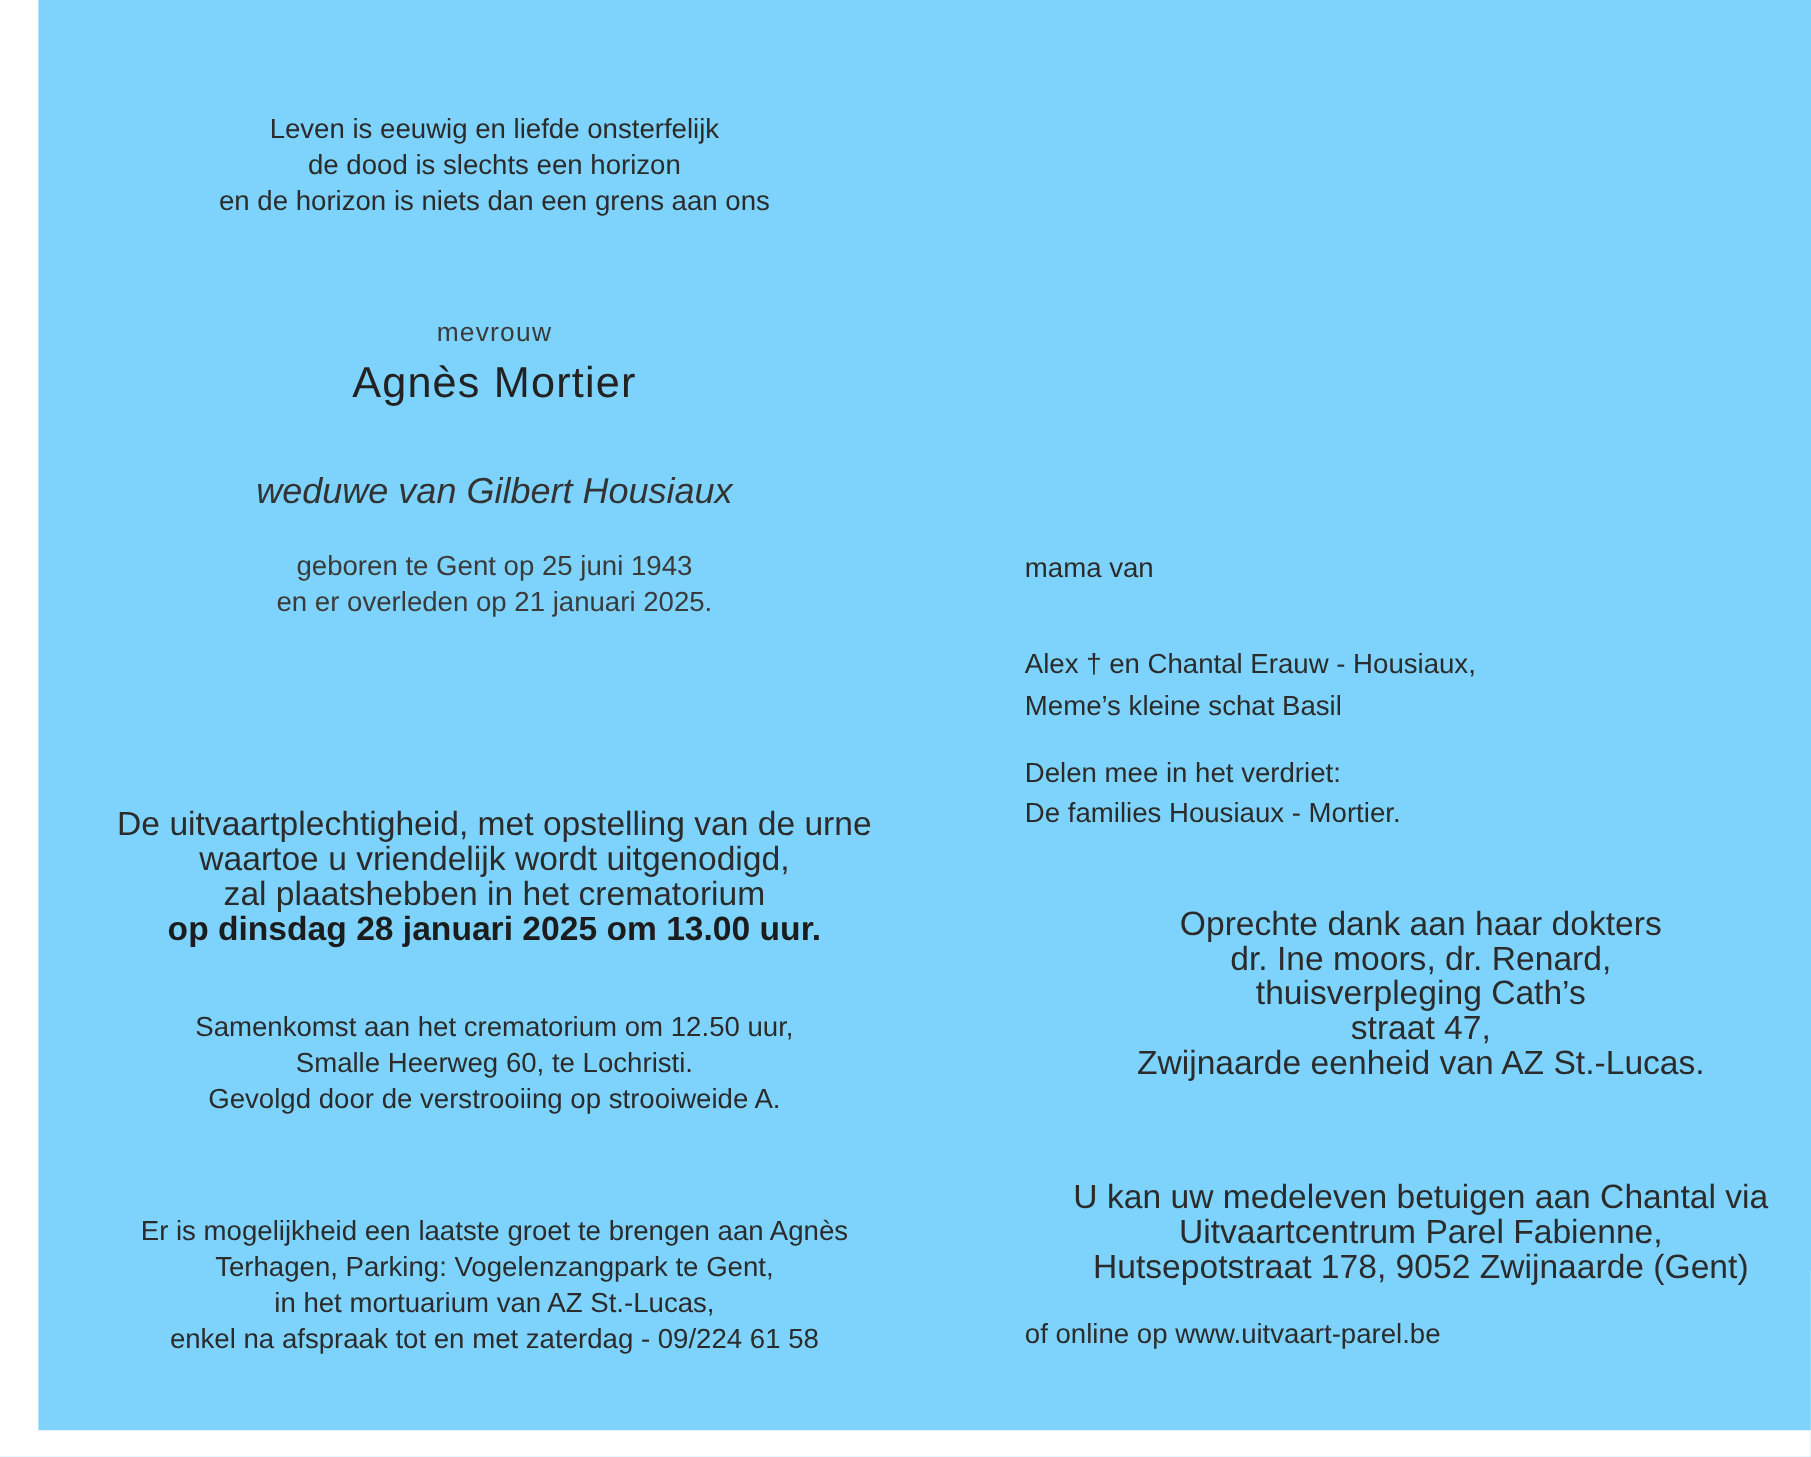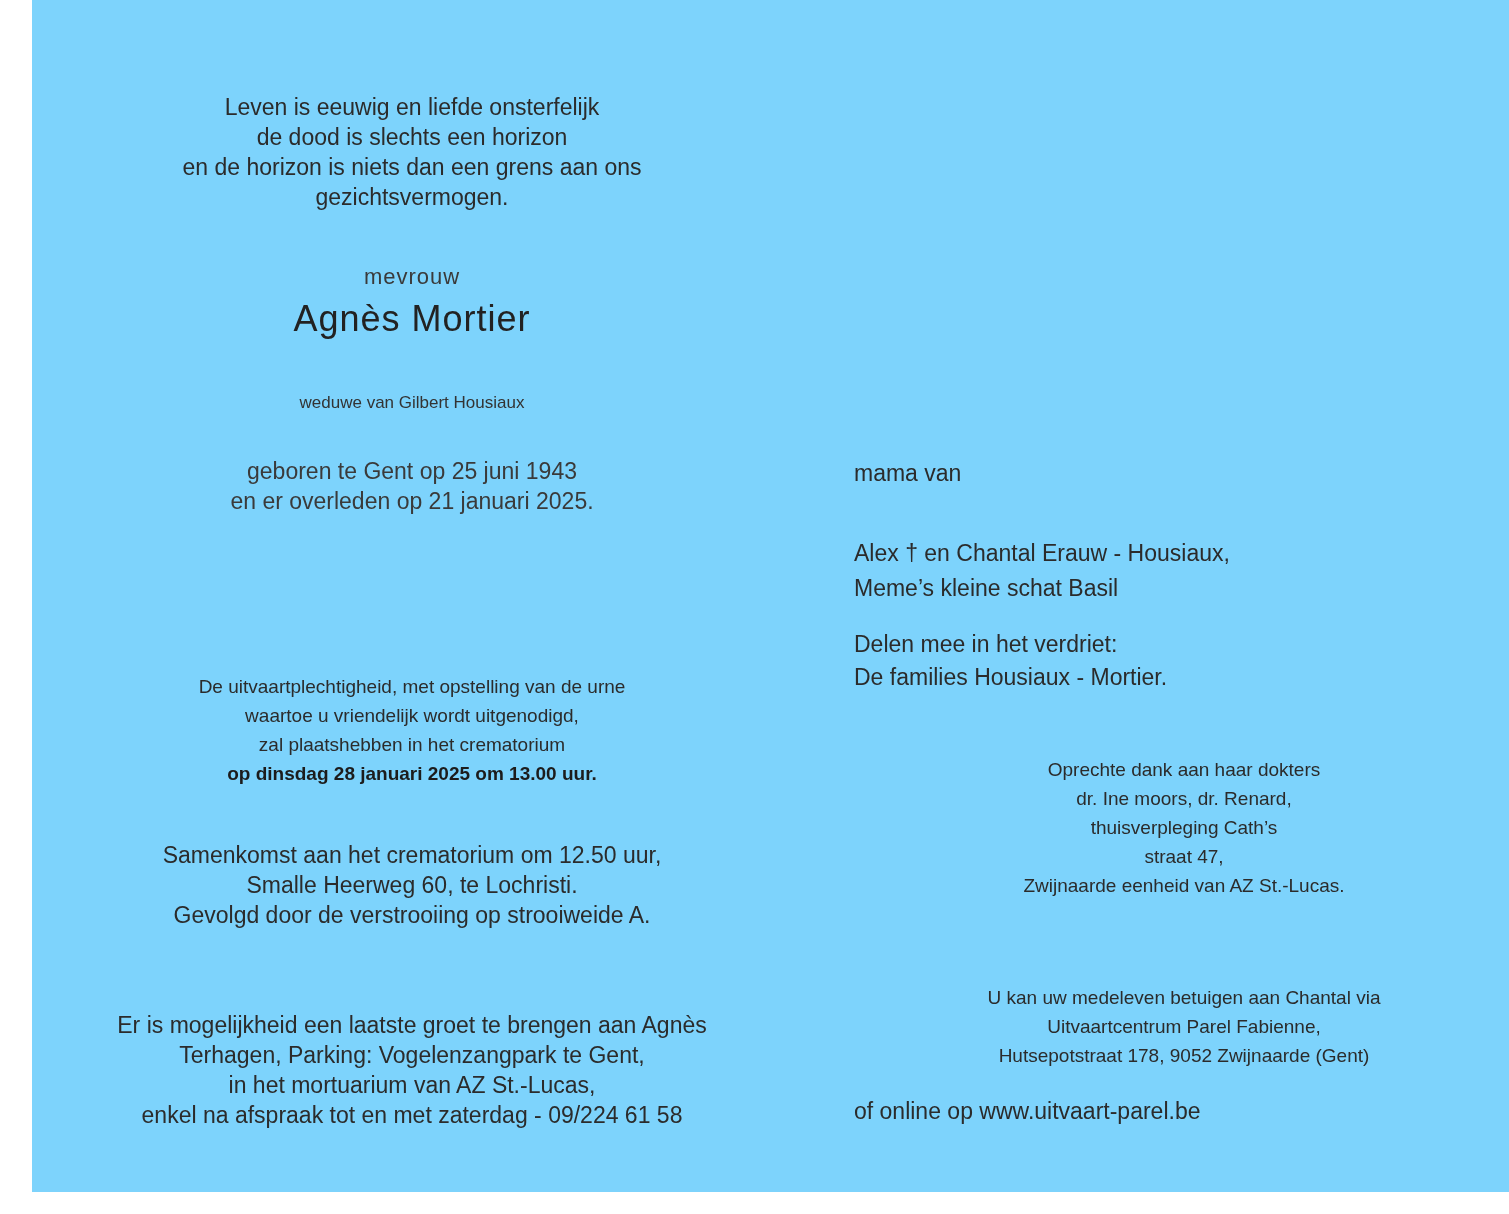--- a/index.html
+++ b/index.html
@@ -26,42 +26,43 @@
   .col-right-block {
     left: 822px;
     width: 660px;
     text-align: left;
   }
   .body-text {
     font-size: 23px;
     line-height: 30px;
   }
   .body-text-tight {
-    font-size: 19px;
+    font-size: 28px;
     line-height: 29px;
     text-align: center;
   }
   .poem { top: 92px; }
   .salutation {
     top: 264px;
     font-size: 22px;
     letter-spacing: 1px;
     color: #3a3a3a;
   }
   .deceased-name {
     top: 293px;
     font-size: 36px;
     line-height: 52px;
     letter-spacing: 1px;
     color: #222222;
   }
   .relation {
     top: 393px;
-    font-size: 17px;
+    font-size: 30px;
     color: #333333;
+    font-style: italic;
   }
   .life-dates { top: 456px; color: #3a3a3a; }
   .ceremony { top: 672px; }
   .ceremony .bold-line { font-weight: bold; color: #1c1c1c; }
   .gathering { top: 840px; }
   .last-greeting { top: 1010px; text-align: center; }
 
   .mama-van { top: 458px; }
   .children-line { top: 538px; }
   .grandchild-line { top: 573px; }
@@ -72,21 +73,20 @@
 </style>
 </head>
 <body>
 
 <div class="card">
 
   <div class="block col-left-block poem body-text">
     <div>Leven is eeuwig en liefde onsterfelijk</div>
     <div>de dood is slechts een horizon</div>
     <div>en de horizon is niets dan een grens aan ons</div>
-    <div>gezichtsvermogen.</div>
   </div>
 
   <div class="block col-left-block salutation">mevrouw</div>
 
   <div class="block col-left-block deceased-name">Agnès Mortier</div>
 
   <div class="block col-left-block relation">weduwe van Gilbert Housiaux</div>
 
   <div class="block col-left-block life-dates body-text">
     <div>geboren te Gent op 25 juni 1943</div>

